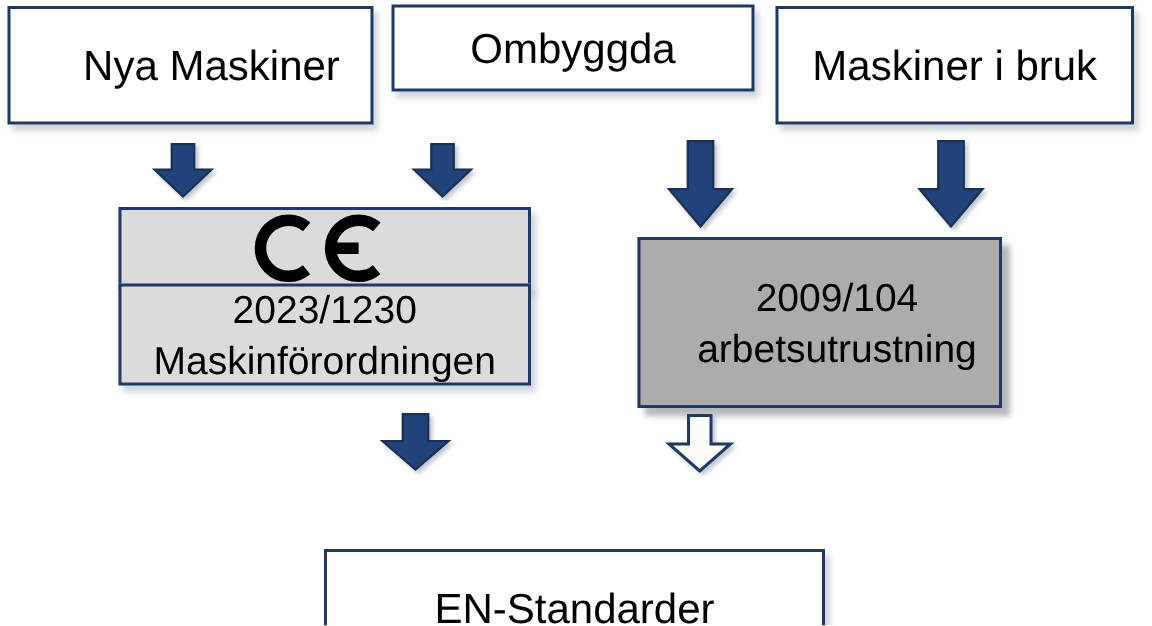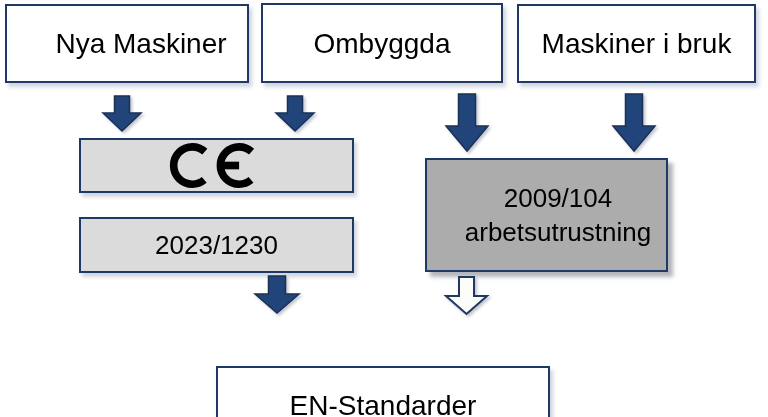--- a/index.html
+++ b/index.html
@@ -41,24 +41,24 @@
     stroke: #1F3864;
     stroke-width: 2;
   }
   .arrow { filter: drop-shadow(2px 2px 1.5px rgba(130,140,160,0.5)); }
 
   .ce-svg { width: 104px; height: 56px; }
   .ce-stroke { fill: none; stroke: #000000; stroke-width: 9; }
 
   
   #box-nya      { left: 5px;   top: 4px;   width: 244px; height: 79px; padding-left: 28px; }
-  #box-ombyggda { left: 261px; top: 3px;   width: 242px; height: 80px; }
+  #box-ombyggda { left: 261px; top: 3px;   width: 242px; height: 58px; }
   #box-ibruk    { left: 517px; top: 4px;   width: 239px; height: 79px; text-align: center; }
   #box-ce       { left: 79px;  top: 138px; width: 275px; height: 55px; }
-  #box-2023     { left: 79px;  top: 217px; width: 275px; height: 56px; }
+  #box-2023     { left: 79px;  top: 189px; width: 275px; height: 68px; }
   #box-2009     { left: 425px; top: 158px; width: 243px; height: 114px; padding-left: 23px; }
   #box-en       { left: 216px; top: 322px; width: 334px; height: 78px; margin-top: 44px; }
 
   #arrow-a1 { left: 103px; top: 96px;  width: 38px; height: 35px; }
   #arrow-a2 { left: 276px; top: 96px;  width: 38px; height: 35px; }
   #arrow-a3 { left: 446px; top: 94px;  width: 42px; height: 57px; }
   #arrow-a4 { left: 613px; top: 94px;  width: 42px; height: 57px; }
   #arrow-b1 { left: 255px; top: 276px; width: 44px; height: 37px; }
   #arrow-b2 { left: 445px; top: 276px; width: 43px; height: 39px; }
 </style>
@@ -95,20 +95,21 @@
   <div class="box bg-light" id="box-ce">
     <svg class="ce-svg" viewBox="0 0 112 60" role="img" aria-label="CE">
       <circle class="ce-stroke" cx="27" cy="30" r="22" stroke-dasharray="0 19.2 99.8 19.2"></circle>
       <circle class="ce-stroke" cx="82" cy="30" r="22" stroke-dasharray="0 19.2 99.8 19.2"></circle>
       <line class="ce-stroke" x1="60" y1="30" x2="82" y2="30"></line>
     </svg>
   </div>
 
   <div class="box bg-light fs-mid" id="box-2023">
     <span class="line">2023/1230</span>
+    <span class="line">Maskinförordningen</span>
   </div>
 
   <div class="box bg-dark fs-mid" id="box-2009">
     <span class="line">2009/104</span>
     <span class="line">arbetsutrustning</span>
   </div>
 
   <svg class="arrow" id="arrow-b1" viewBox="0 0 44 37">
     <polygon class="solid" points="13.5,0 30.5,0 30.5,18 44,18 22,37 0,18 13.5,18"></polygon>
   </svg>

